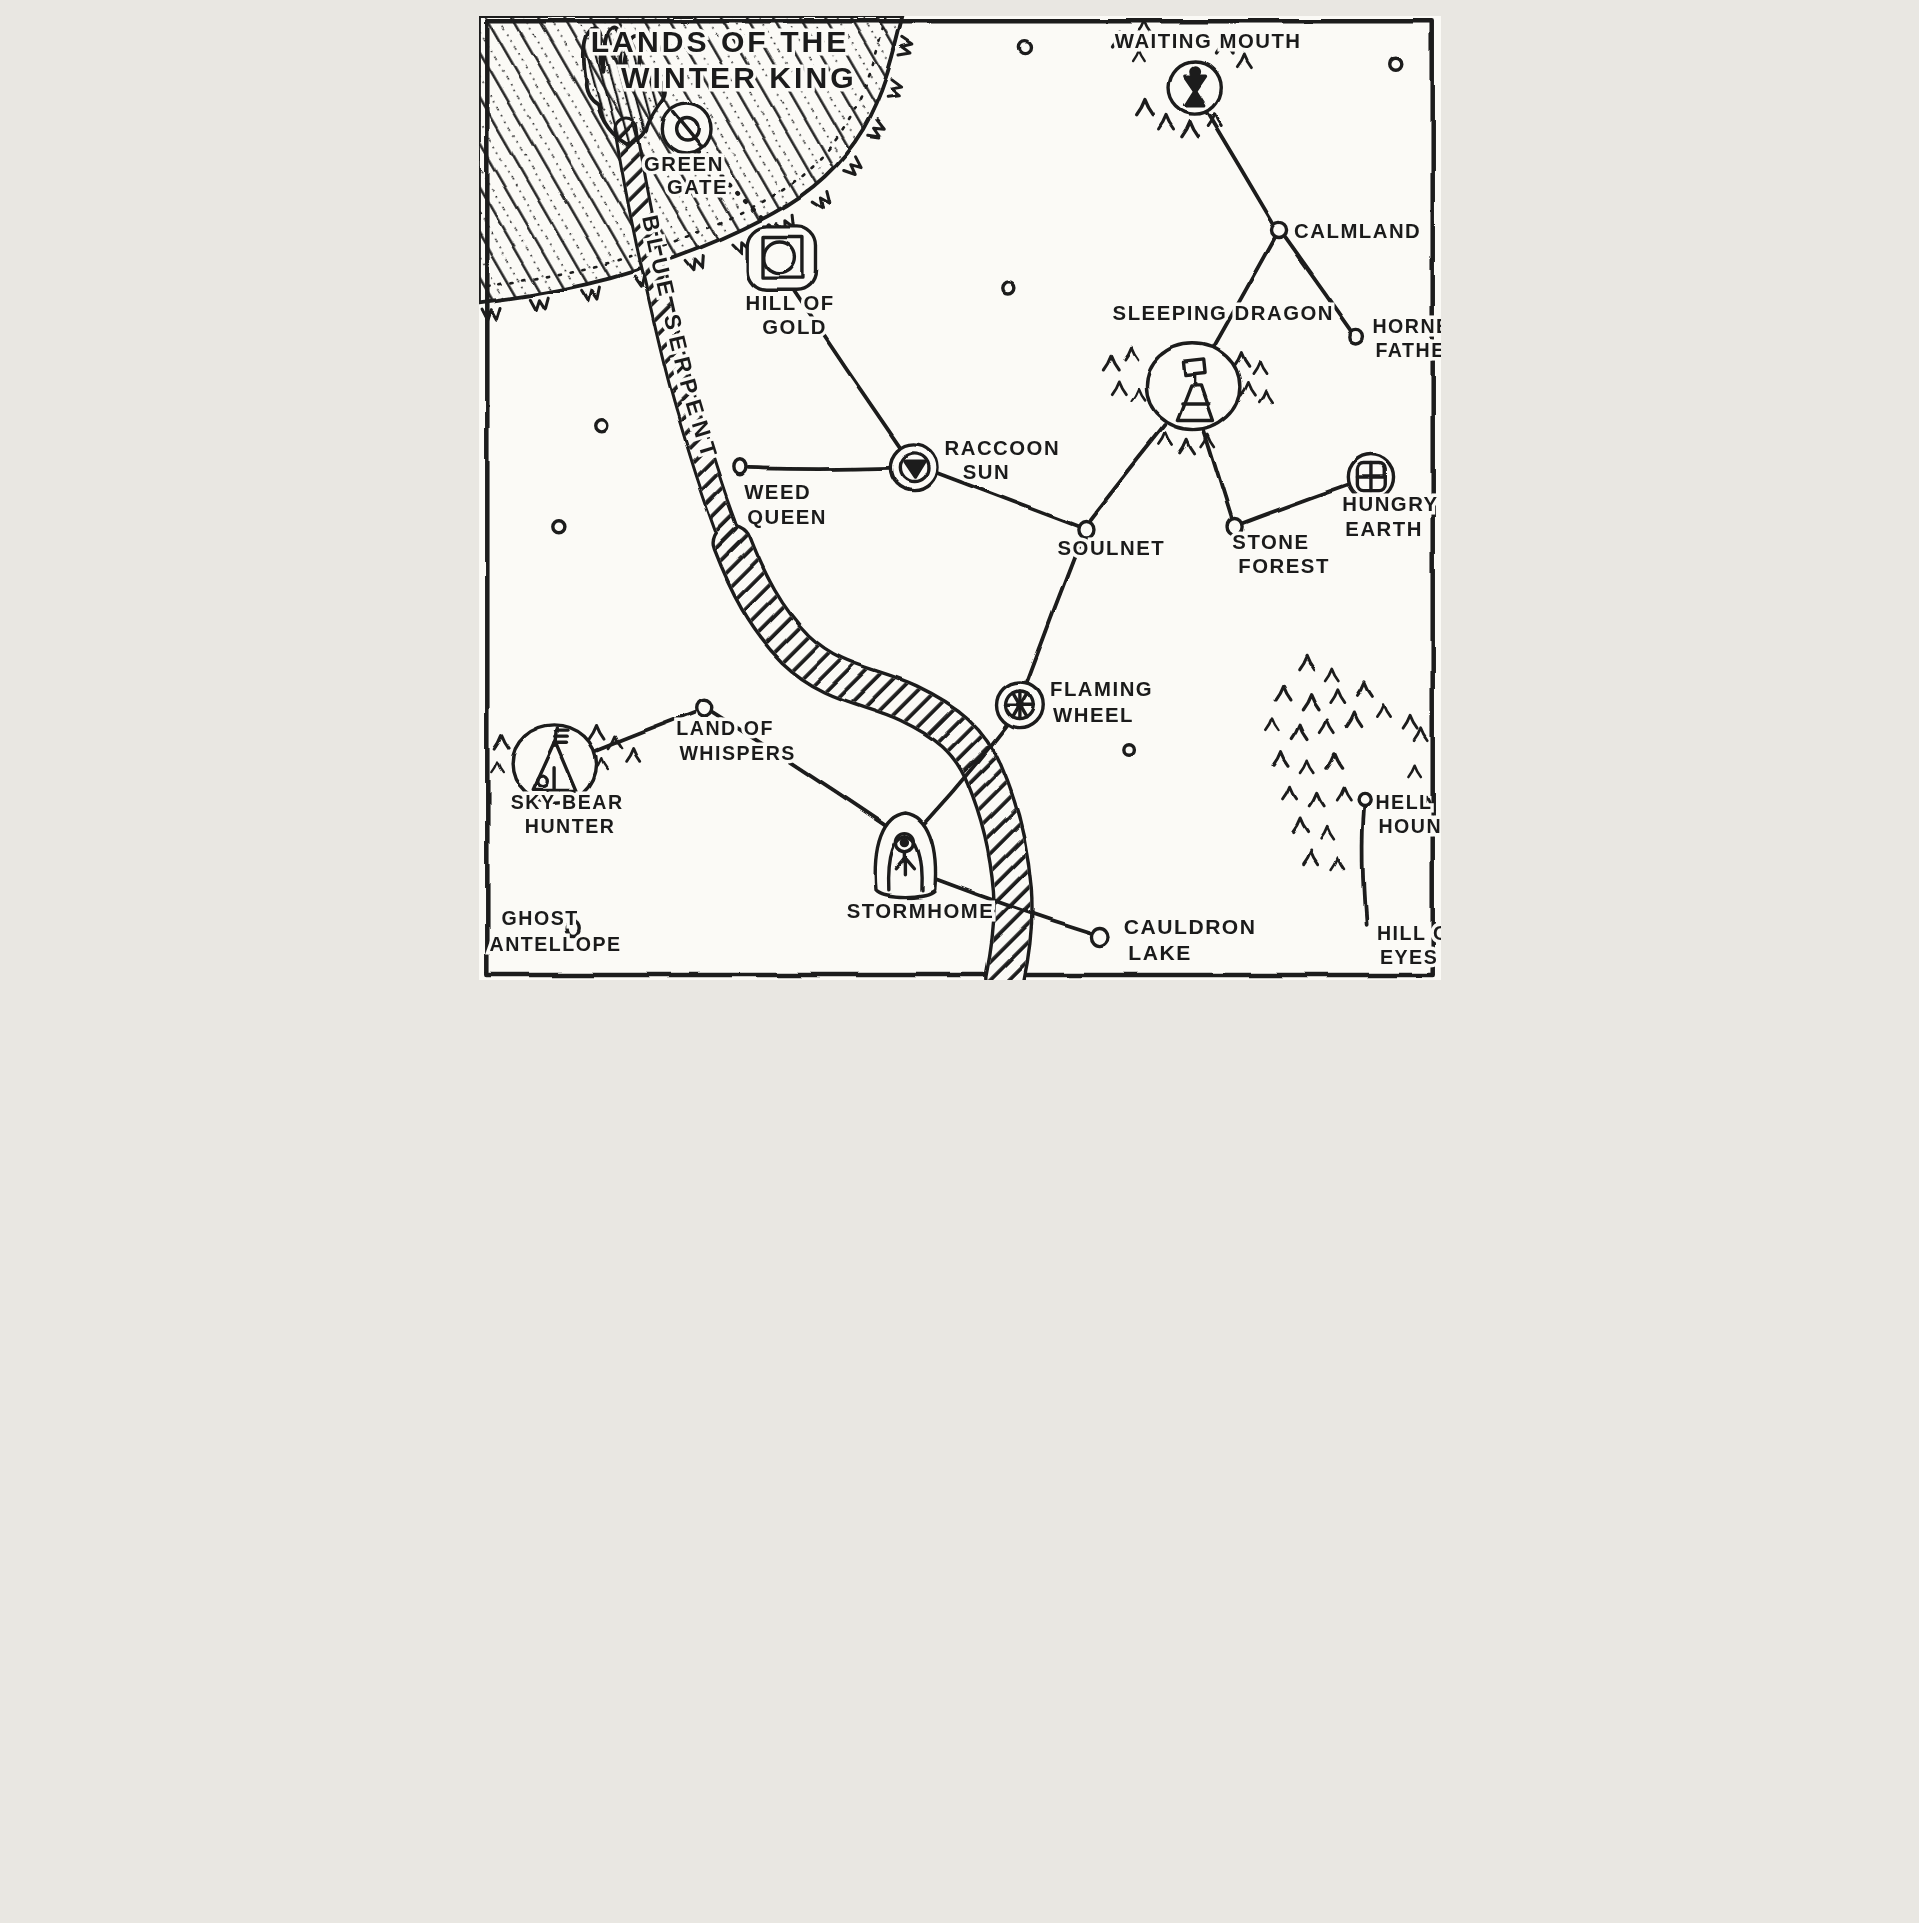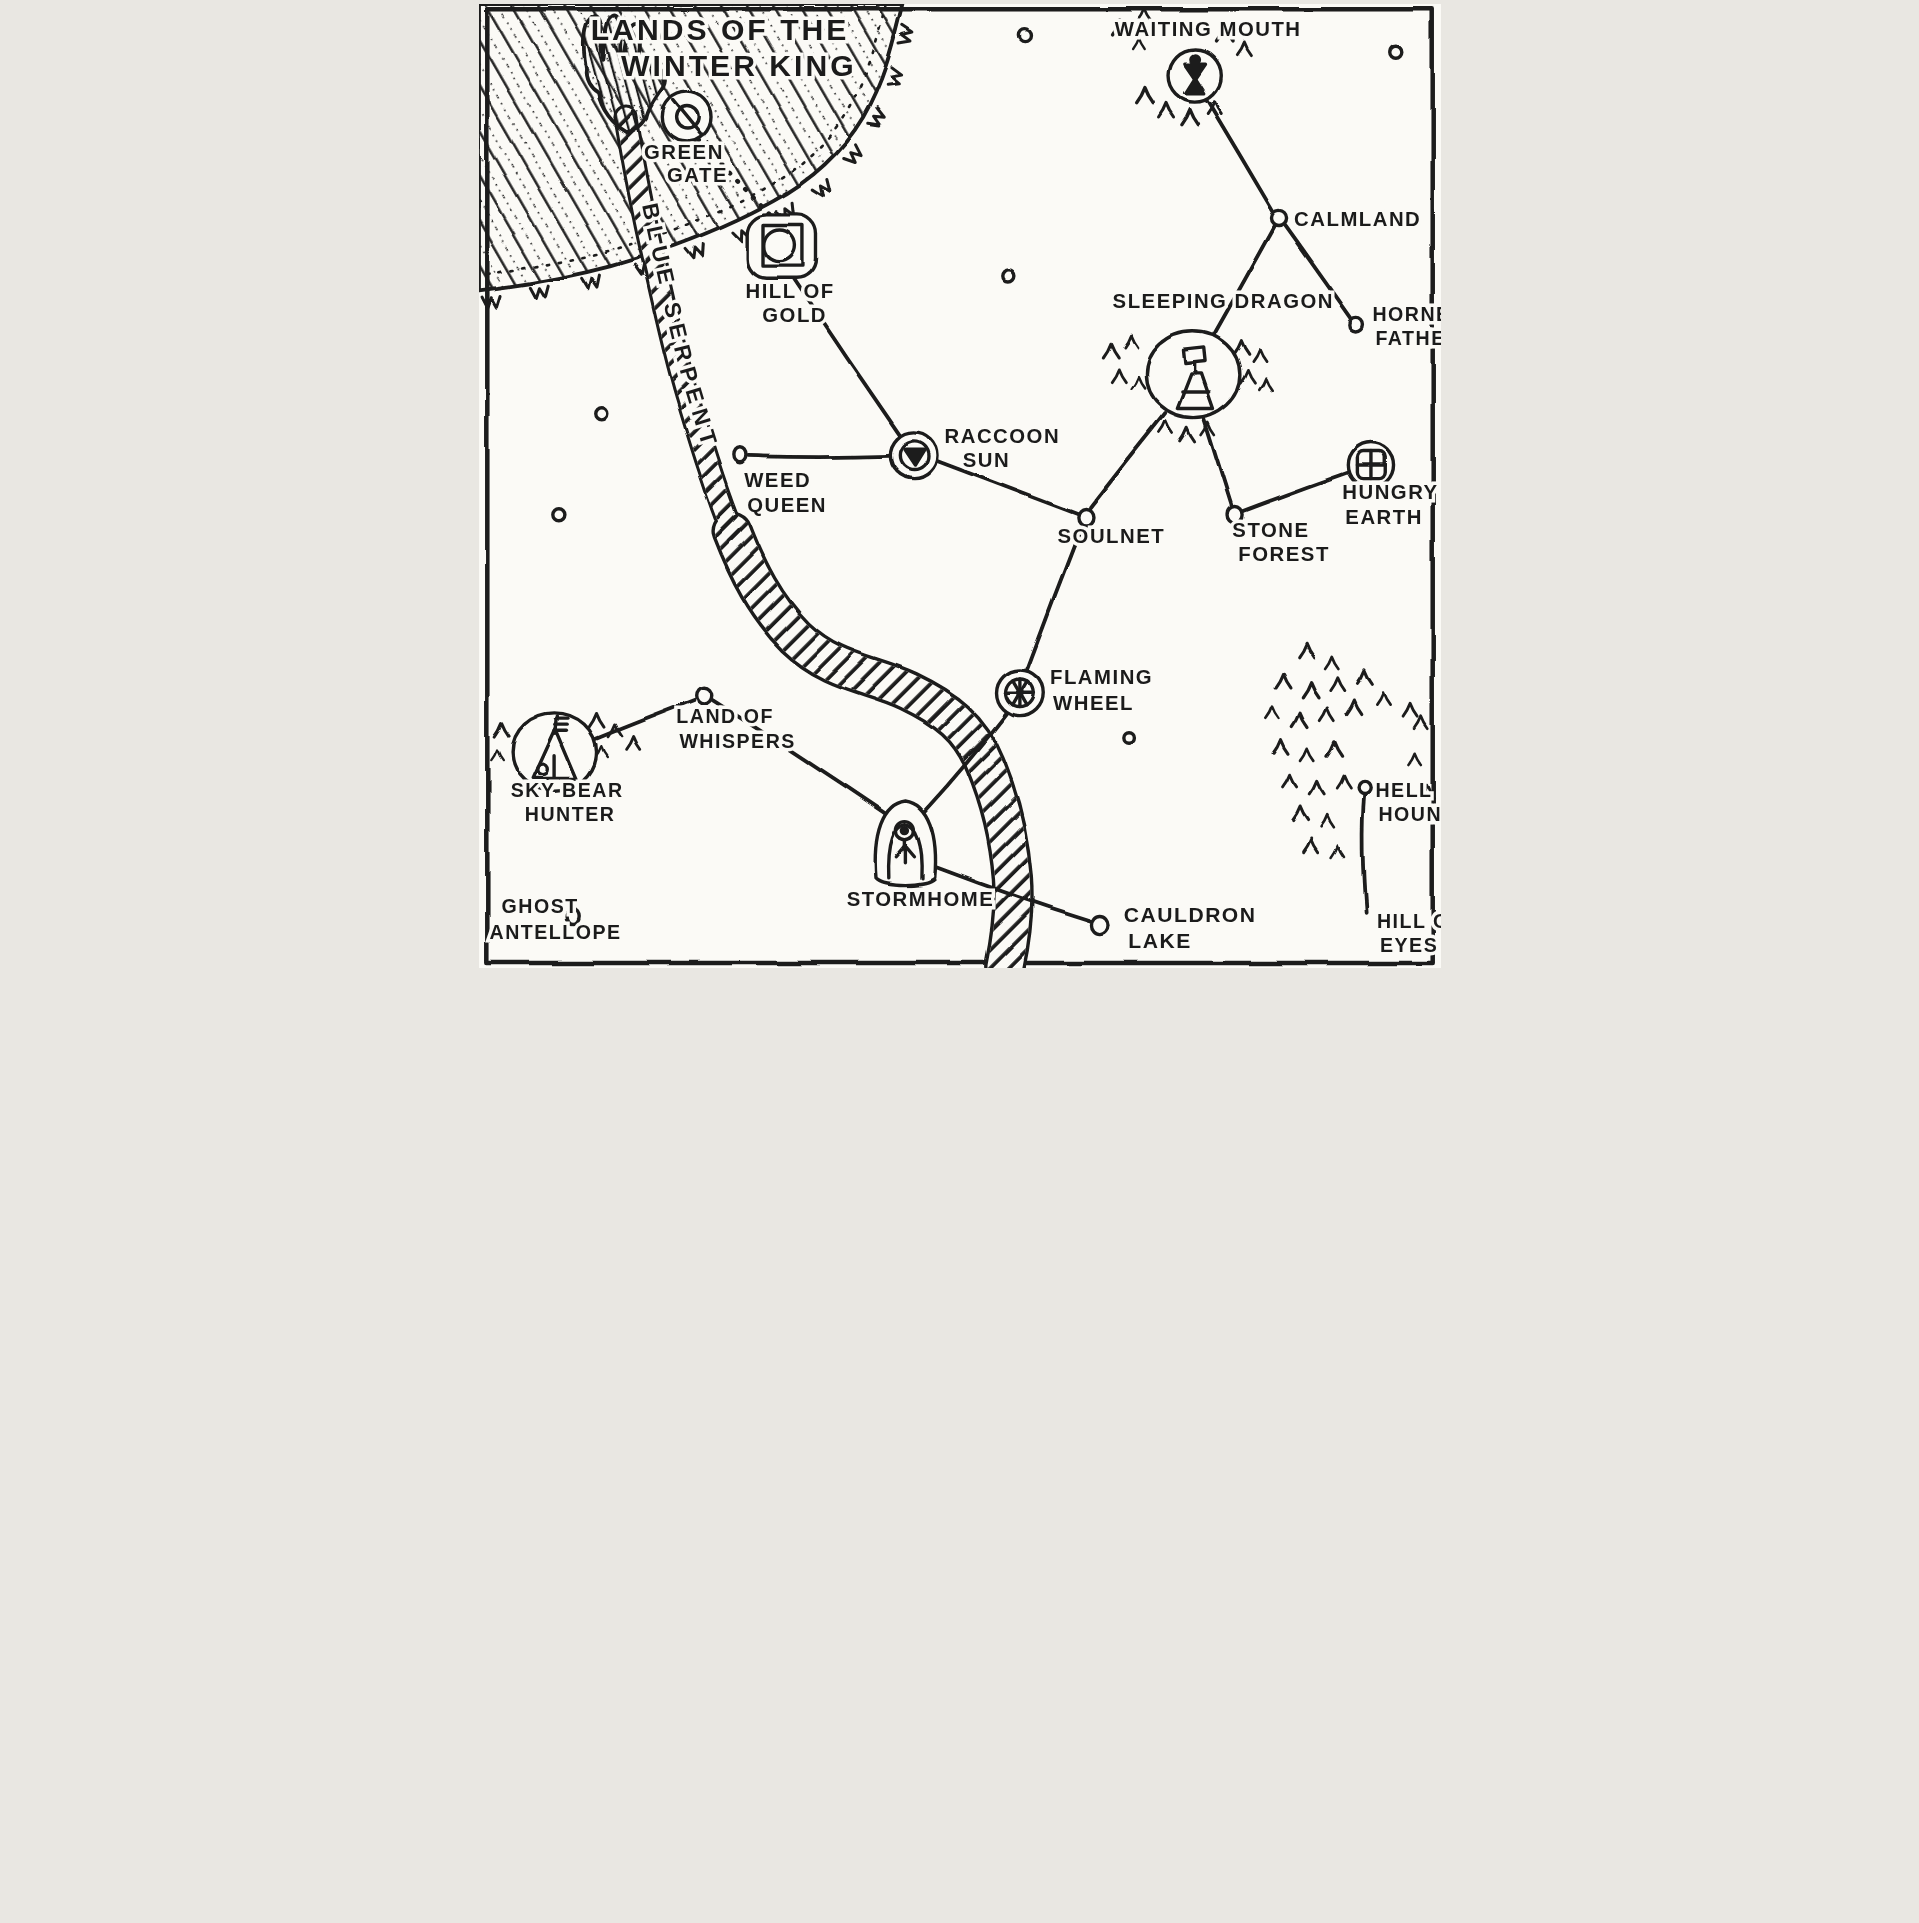--- a/index.html
+++ b/index.html
@@ -1,16 +1,16 @@
 <!DOCTYPE html>
 <html style="font-size:12px"><head>
 <meta charset="utf-8">
 <style>
   html,body{margin:0;padding:0;background:#e9e7e2;}
-  .map-wrap{width:100vw;max-width:962px;margin:4px auto;}
+  .map-wrap{width:100vw;max-width:962px;margin:16px auto;}
   svg{display:block;width:100%;height:auto;}
   .lbl{
     font-family:"Liberation Sans", sans-serif;
     font-weight:700;
     fill:#1b1b1b;
     letter-spacing:2px;
     stroke:#fbfaf6;
     stroke-width:9px;
     paint-order:stroke;
   }

